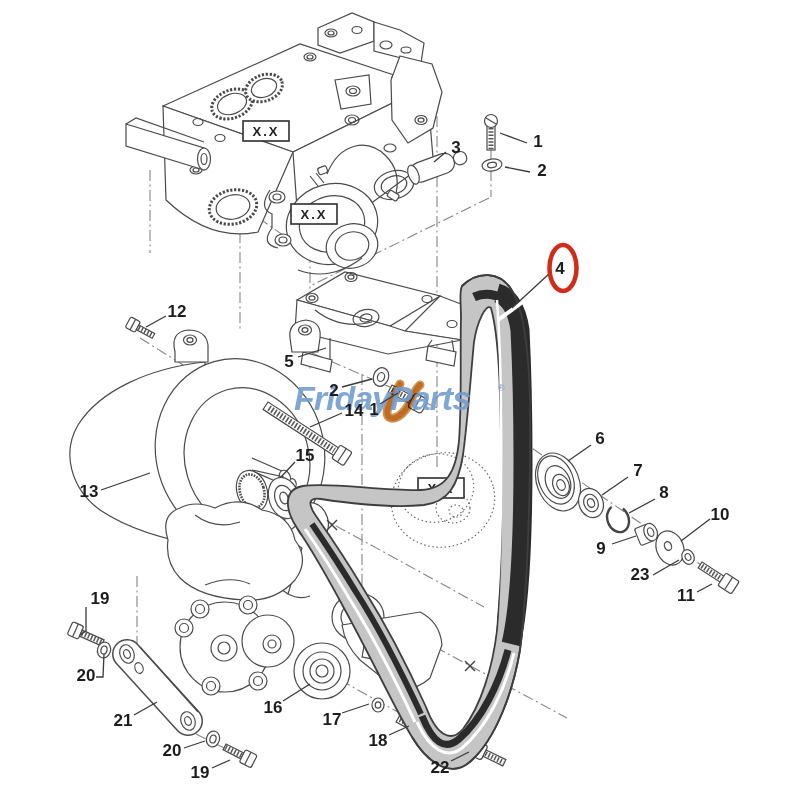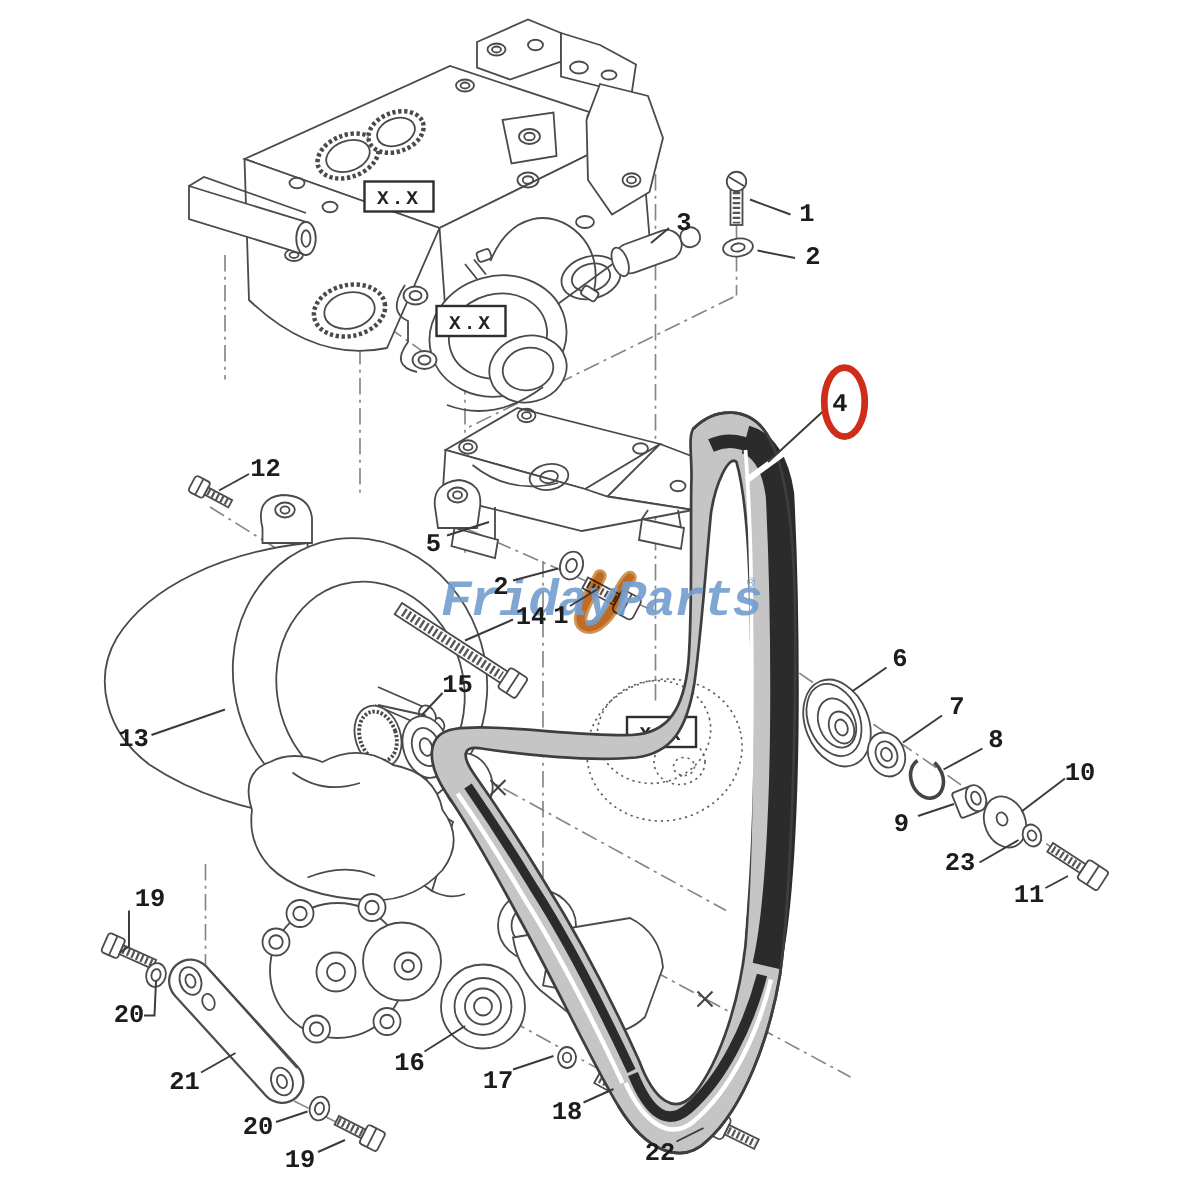--- a/index.html
+++ b/index.html
@@ -1,17 +1,17 @@
 <!DOCTYPE html>
 <html><head>
 <meta charset="utf-8">
 <style>
   html,body{margin:0;padding:0;background:#fff;}
   .stage{position:relative;width:800px;height:800px;background:#ffffff;overflow:hidden;
-         font-family:Liberation Mono, monospace;}
+         font-family:Liberation Sans, sans-serif;}
   svg{display:block}
   .ln{stroke:#4a4a4a;stroke-width:1.2;fill:none}
   .fw{fill:#ffffff;stroke:#4a4a4a;stroke-width:1.2}
   .dash{stroke:#858585;stroke-width:1.1;fill:none;stroke-dasharray:11 3.5 2 3.5}
   .dot{stroke:#5e5e5e;stroke-width:1.1;fill:none;stroke-dasharray:1.5 2.6}
   .teeth{stroke:#4a4a4a;stroke-width:3;fill:#ffffff;stroke-dasharray:2.2 1.7}
   .thread{stroke:#565656;stroke-width:6;fill:none;stroke-dasharray:1.6 1.9}
   .thread-sm{stroke:#565656;stroke-width:5;fill:none;stroke-dasharray:1.5 1.8}
   .callout{font-size:17px;font-weight:600;fill:#1c1c1c}
   .leader{stroke:#3a3a3a;stroke-width:1.3;fill:none}

